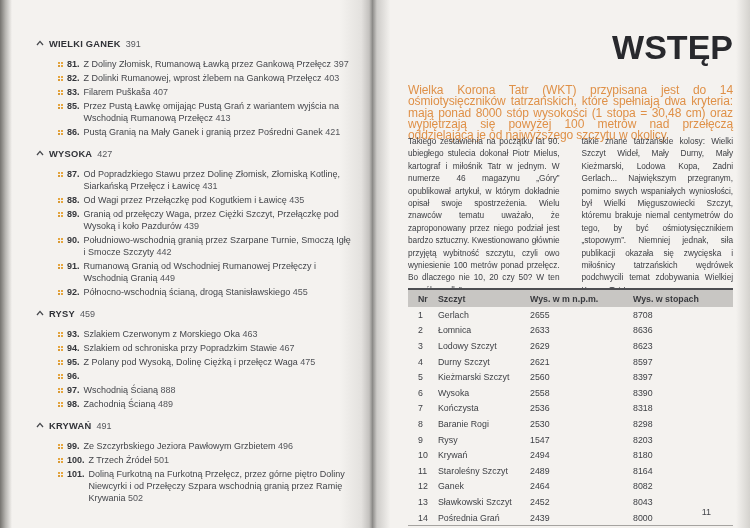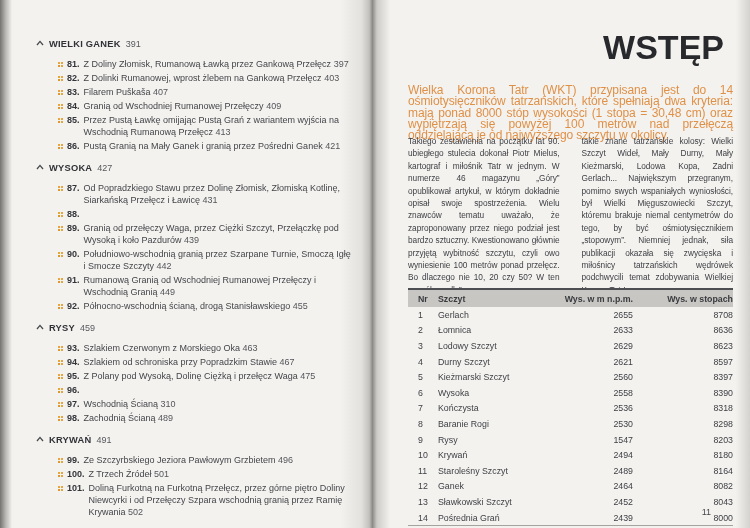--- a/index.html
+++ b/index.html
@@ -27,35 +27,35 @@
   .sec-page{color:#56585d;}
   .toc-item{display:flex;align-items:flex-start;padding-left:22px;margin-bottom:2px;}
   .marker{flex:none;width:2px;height:2px;background:#e6a63e;
     box-shadow:3px 0 0 #e6a63e,0 3px 0 #d99a35,3px 3px 0 #e6a63e;margin:4px 7px 0 0;}
   .item-num{font-weight:700;color:#33353a;margin-right:4px;white-space:nowrap;}
   .item-text{flex:1;}
   .item-page{color:#54565b;}
 
   
   .rp{position:absolute;left:408px;top:0;width:325px;height:528px;}
-  .wstep{position:absolute;top:30px;right:9px;font-size:34px;font-weight:700;
+  .wstep{position:absolute;top:30px;right:0;font-size:34px;font-weight:700;
          color:#28292d;line-height:1;letter-spacing:0;}
   .lead{position:absolute;top:85px;left:0;width:100%;text-align:justify;
         color:#df9047;font-size:12px;line-height:11.3px;letter-spacing:-.1px;}
   .cols{position:absolute;top:135px;left:0;width:100%;display:flex;gap:22px;}
   .col{flex:1;text-align:justify;font-size:8.3px;line-height:12.4px;
        color:#3f4146;letter-spacing:-.05px;}
 
   .peaks{position:absolute;top:288px;left:0;width:100%;border-collapse:collapse;
          table-layout:fixed;font-size:8.8px;color:#3f4146;}
   .peaks thead tr{background:#c8c6c3;border-top:2px solid #4d4e52;}
   .peaks th{font-weight:700;text-align:left;padding:3.5px 0;color:#3a3b3f;}
   .peaks td{padding:2.8px 0;}
   .peaks th:first-child,.peaks td:first-child{padding-left:10px;}
-  .peaks .c-m,.peaks .c-ft{text-align:right;}
+  .peaks .c-m,.peaks .c-ft{text-align:left;}
   .peaks tbody tr:last-child td{border-bottom:1px solid #a5a3a0;}
 
   .pgnum{position:absolute;top:507px;right:22px;font-size:9px;color:#46484d;}
 </style>
 </head>
 <body>
 
 <div class="photo">
 
   <div class="toc">
@@ -81,25 +81,20 @@
     <span class="item-num">82.</span>
     <span class="item-text"><span class="t">Z Dolinki Rumanowej, wprost żlebem na Gankową Przełęcz</span> <span class="item-page">403</span></span>
   </div>
 
   <div class="toc-item">
     <span class="marker"></span>
     <span class="item-num">83.</span>
     <span class="item-text"><span class="t">Filarem Puškaša</span> <span class="item-page">407</span></span>
   </div>
 
-  <div class="toc-item">
-    <span class="marker"></span>
-    <span class="item-num">84.</span>
-    <span class="item-text"><span class="t">Granią od Wschodniej Rumanowej Przełęczy</span> <span class="item-page">409</span></span>
-  </div>
 
   <div class="toc-item">
     <span class="marker"></span>
     <span class="item-num">85.</span>
     <span class="item-text"><span class="t">Przez Pustą Ławkę omijając Pustą Grań z wariantem wyjścia na Wschodnią Rumanową Przełęcz</span> <span class="item-page">413</span></span>
   </div>
 
   <div class="toc-item">
     <span class="marker"></span>
     <span class="item-num">86.</span>
@@ -121,20 +116,21 @@
     <div class="toc-items">
   <div class="toc-item">
     <span class="marker"></span>
     <span class="item-num">87.</span>
     <span class="item-text"><span class="t">Od Popradzkiego Stawu przez Dolinę Złomisk, Złomiską Kotlinę, Siarkańską Przełęcz i Ławicę</span> <span class="item-page">431</span></span>
   </div>
 
   <div class="toc-item">
     <span class="marker"></span>
     <span class="item-num">88.</span>
+    <span class="item-text"><span class="t">Od Wagi przez Przełączkę pod Kogutkiem i Ławicę</span> <span class="item-page">435</span></span>
   </div>
 
   <div class="toc-item">
     <span class="marker"></span>
     <span class="item-num">89.</span>
     <span class="item-text"><span class="t">Granią od przełęczy Waga, przez Ciężki Szczyt, Przełączkę pod Wysoką i koło Pazdurów</span> <span class="item-page">439</span></span>
   </div>
 
   <div class="toc-item">
     <span class="marker"></span>
@@ -186,21 +182,21 @@
   </div>
 
   <div class="toc-item">
     <span class="marker"></span>
     <span class="item-num">96.</span>
   </div>
 
   <div class="toc-item">
     <span class="marker"></span>
     <span class="item-num">97.</span>
-    <span class="item-text"><span class="t">Wschodnią Ścianą</span> <span class="item-page">310</span></span>
+    <span class="item-text"><span class="t">Wschodnią Ścianą</span> <span class="item-page">888</span></span>
   </div>
 
   <div class="toc-item">
     <span class="marker"></span>
     <span class="item-num">98.</span>
     <span class="item-text"><span class="t">Zachodnią Ścianą</span> <span class="item-page">489</span></span>
   </div>
 </div>
   </div>
 

